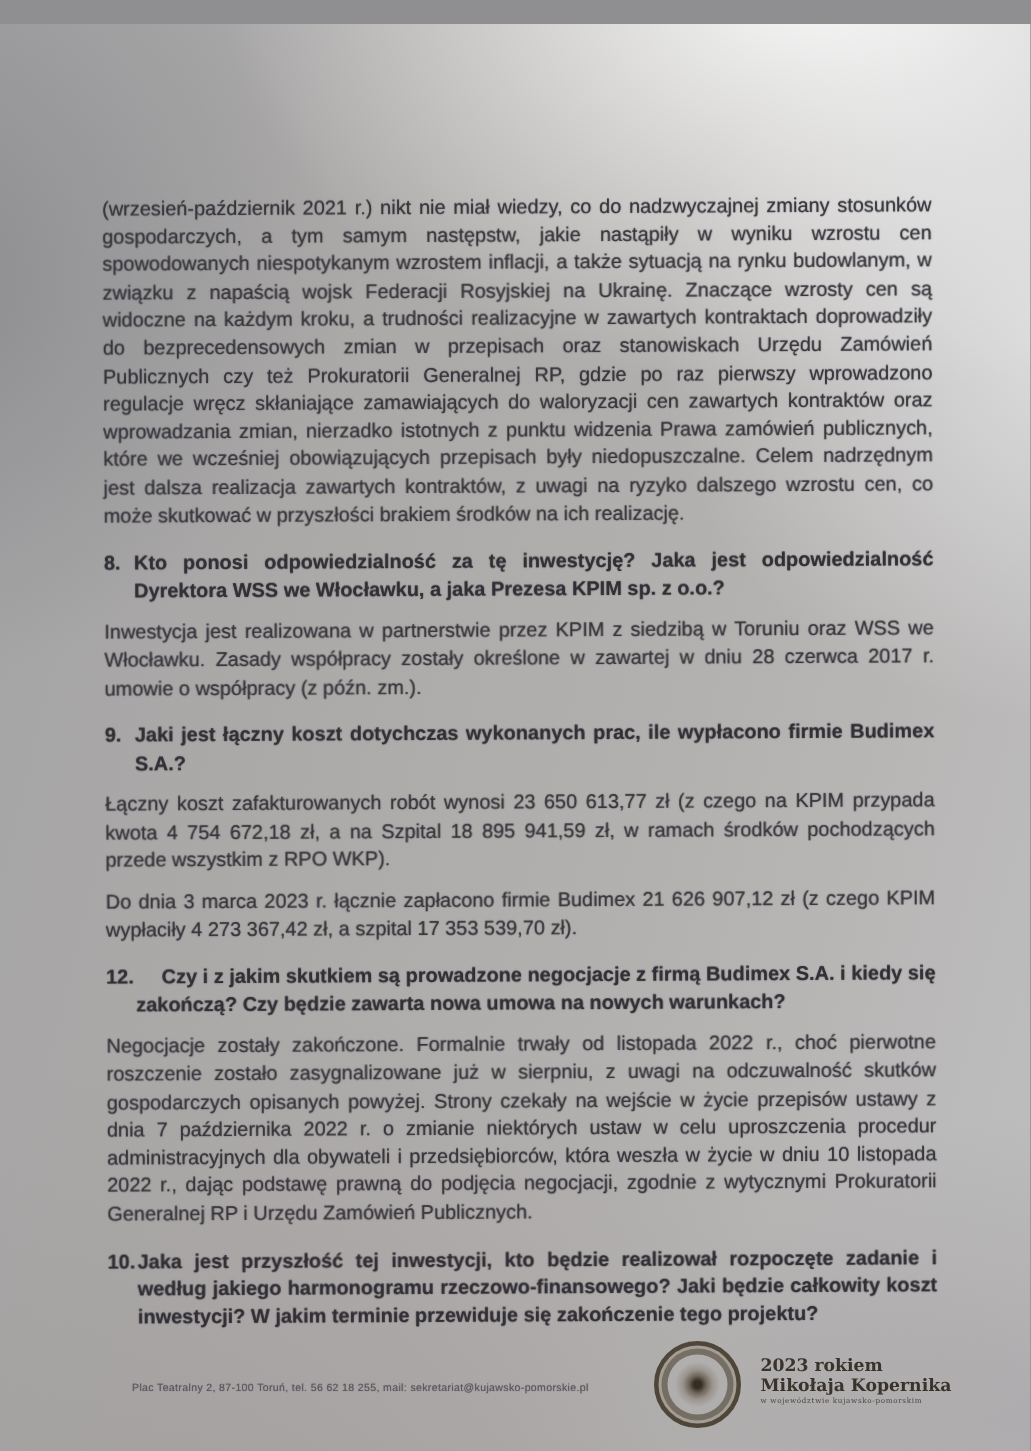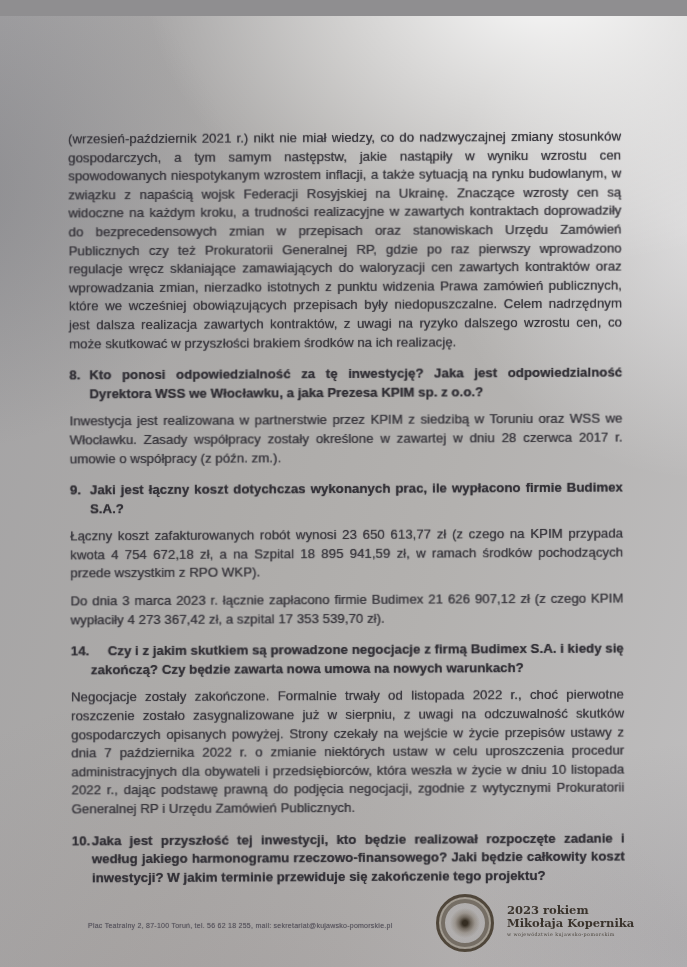--- a/index.html
+++ b/index.html
@@ -79,21 +79,21 @@
     <p>Inwestycja jest realizowana w partnerstwie przez KPIM z siedzibą w Toruniu oraz WSS we Włocławku. Zasady współpracy zostały określone w zawartej w dniu 28 czerwca 2017 r. umowie o współpracy (z późn. zm.).</p>
 
     <div class="q">
       <span class="qnum">9.</span>
       <span class="qtext">Jaki jest łączny koszt dotychczas wykonanych prac, ile wypłacono firmie Budimex S.A.?</span>
     </div>
     <p>Łączny koszt zafakturowanych robót wynosi 23 650 613,77 zł (z czego na KPIM przypada kwota 4 754 672,18 zł, a na Szpital 18 895 941,59 zł, w ramach środków pochodzących przede wszystkim z RPO WKP).</p>
     <p>Do dnia 3 marca 2023 r. łącznie zapłacono firmie Budimex 21 626 907,12 zł (z czego KPIM wypłaciły 4 273 367,42 zł, a szpital 17 353 539,70 zł).</p>
 
     <div class="q tab-first">
-      <span class="qnum">14.</span>
+      <span class="qnum">12.</span>
       <span class="qtext">Czy i z jakim skutkiem są prowadzone negocjacje z firmą Budimex S.A. i kiedy się zakończą? Czy będzie zawarta nowa umowa na nowych warunkach?</span>
     </div>
     <p>Negocjacje zostały zakończone. Formalnie trwały od listopada 2022 r., choć pierwotne roszczenie zostało zasygnalizowane już w sierpniu, z uwagi na odczuwalność skutków gospodarczych opisanych powyżej. Strony czekały na wejście w życie przepisów ustawy z dnia 7 października 2022 r. o zmianie niektórych ustaw w celu uproszczenia procedur administracyjnych dla obywateli i przedsiębiorców, która weszła w życie w dniu 10 listopada 2022 r., dając podstawę prawną do podjęcia negocjacji, zgodnie z wytycznymi Prokuratorii Generalnej RP i Urzędu Zamówień Publicznych.</p>
 
     <div class="q">
       <span class="qnum">10.</span>
       <span class="qtext">Jaka jest przyszłość tej inwestycji, kto będzie realizował rozpoczęte zadanie i według jakiego harmonogramu rzeczowo-finansowego? Jaki będzie całkowity koszt inwestycji? W jakim terminie przewiduje się zakończenie tego projektu?</span>
     </div>
 
   </div>

